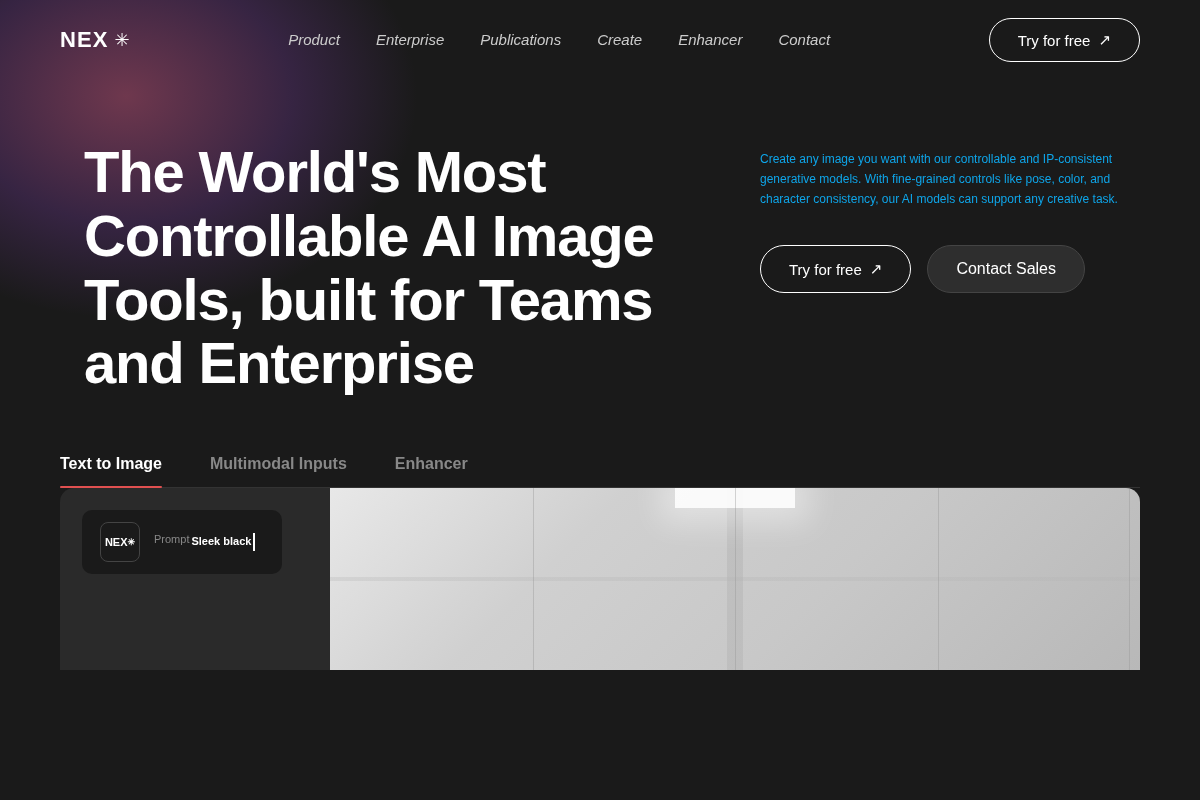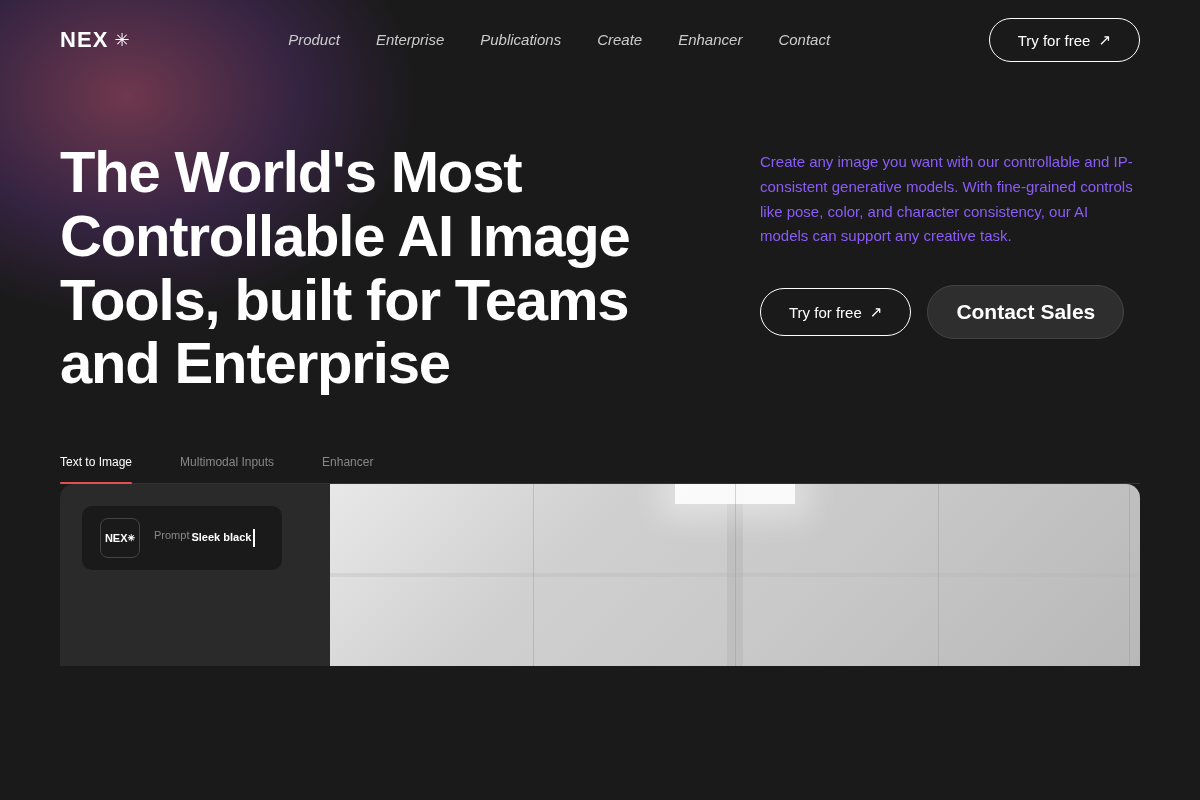--- a/index.html
+++ b/index.html
@@ -91,21 +91,21 @@
       gap: 8px;
       transition: background 0.2s;
     }
 
     
     .hero-section {
       position: relative;
       z-index: 5;
       display: flex;
       align-items: flex-start;
-      padding: 60px 60px 0 60px;
+      padding: 60px 60px 0 84px;
       gap: 80px;
     }
 
     .hero-left {
       flex: 1;
       max-width: 660px;
     }
 
     .hero-title {
       font-size: 58px;
@@ -115,23 +115,23 @@
       letter-spacing: -0.02em;
       margin-bottom: 0;
     }
 
     .hero-right {
       flex: 0 0 380px;
       padding-top: 10px;
     }
 
     .hero-description {
-      font-size: 15px;
+      font-size: 12px;
       line-height: 1.65;
-      color: #8b5cf6;
+      color: #0ea5e9;
       margin-bottom: 36px;
     }
 
     .hero-buttons {
       display: flex;
       gap: 16px;
       align-items: center;
     }
 
     .btn-outline {
@@ -147,22 +147,22 @@
       align-items: center;
       gap: 8px;
       transition: background 0.2s;
     }
 
     .btn-filled {
       border: 1.5px solid #444;
       border-radius: 50px;
       padding: 14px 28px;
       color: #ffffff;
-      font-size: 21px;
-      font-weight: 700;
+      font-size: 16px;
+      font-weight: 400;
       cursor: pointer;
       background: #2e2e2e;
       display: flex;
       align-items: center;
       gap: 8px;
       transition: background 0.2s;
     }
 
     
     .tabs-section {
@@ -172,22 +172,22 @@
     }
 
     .tabs-list {
       display: flex;
       gap: 48px;
       border-bottom: 1px solid #333;
       margin-bottom: 0;
     }
 
     .tab-item {
-      font-size: 12px;
-      font-weight: 400;
+      font-size: 16px;
+      font-weight: 700;
       color: #888;
       cursor: pointer;
       padding-bottom: 14px;
       position: relative;
       transition: color 0.2s;
     }
 
     .tab-item.active {
       color: #ffffff;
     }

